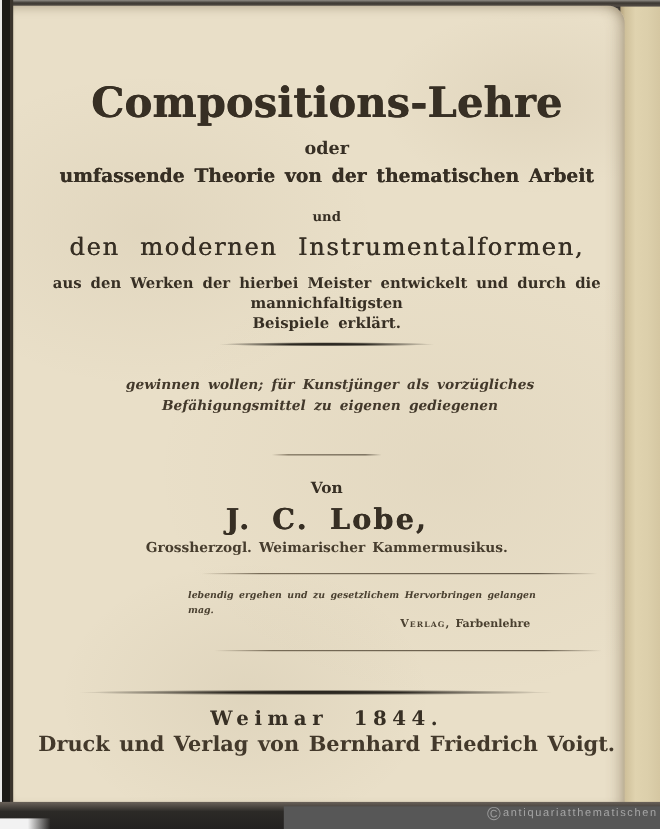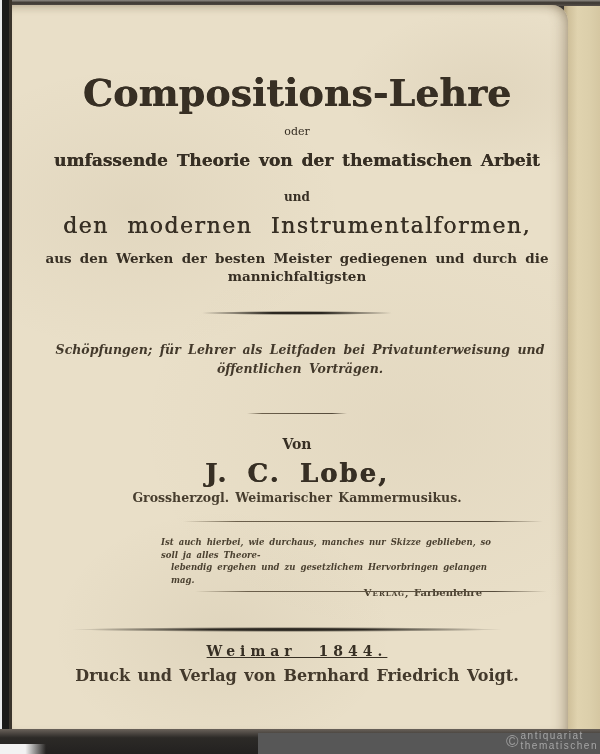--- a/index.html
+++ b/index.html
@@ -60,36 +60,36 @@
     width: 342px; height: 21px;
     background: #575757;
   }
   #watermark {
     position: absolute; right: 2px; top: 731px;
     display: flex; align-items: center; gap: 2px;
     color: #a6a6a6;
     font-family: "Liberation Sans", sans-serif;
   }
   #watermark .copy { font-size: 17px; line-height: 17px; color: #9a9a9a; }
-  #watermark .wm-lines { display: flex; flex-direction: column; }
+  #watermark .wm-lines { display: flex; flex-direction: row; }
   #watermark .wm-line { font-size: 10px; line-height: 10px; letter-spacing: 1.5px; }
   
   #content {
     position: absolute; left: 12px; top: 1px;
     width: 548px; height: 731px;
     text-align: center;
     color: #372f24;
   }
   .blk { position: absolute; left: 0; right: 0; }
   #book-title {
     top: 64px;
     font-size: 38px; font-weight: bold; letter-spacing: 0px;
     text-shadow: 0.4px 0 0 #372f24;
   }
-  #oder { top: 119px; font-size: 11px; font-weight: normal; }
+  #oder { top: 119px; font-size: 16px; font-weight: bold; }
   #subtitle-1 {
     top: 144px; font-size: 17px; font-weight: bold;
     word-spacing: 3px; text-shadow: 0.3px 0 0 #372f24;
   }
   #und { top: 184px; font-size: 12px; font-weight: bold; }
   #subtitle-2 {
     top: 207px; font-size: 22px; font-weight: normal;
     letter-spacing: 1.5px; word-spacing: 10px; text-shadow: 0.4px 0 0 #372f24;
   }
   #description {
@@ -124,24 +124,24 @@
   #quote .q-indent { padding-left: 10px; }
   #quote-attribution {
     margin-top: 1px; text-align: right; padding-right: 14px;
     font-style: normal; font-size: 10px;
   }
   #quote-attribution .sc { font-variant: small-caps; letter-spacing: 1px; font-weight: bold; }
   #quote-attribution .work { font-weight: bold; }
   #rule-4 { top: 585px; left: 172px; width: 352px; }
   #rule-5 { top: 621px; left: 45px; right: 65px; height: 5px; }
   #imprint-place {
-    top: 637px; font-size: 14px; font-weight: bold;
-    letter-spacing: 5px; word-spacing: 12px; text-decoration: underline;
-  }
-  #imprint-publisher { top: 660px; font-size: 16px; font-weight: bold; word-spacing: 2px; color: #43392b; }
+    top: 637px; font-size: 18px; font-weight: bold;
+    letter-spacing: 5px; word-spacing: 12px;
+  }
+  #imprint-publisher { top: 660px; font-size: 19px; font-weight: bold; word-spacing: 2px; color: #43392b; }
 </style>
 </head>
 <body>
 
 <div id="scan">
 
   <div id="page-edges-strip"></div>
   <div id="top-edge"></div>
 
   <div id="paper">
@@ -151,41 +151,41 @@
 
       <div class="blk" id="oder">oder</div>
 
       <div class="blk" id="subtitle-1">umfassende Theorie von der thematischen Arbeit</div>
 
       <div class="blk" id="und">und</div>
 
       <div class="blk" id="subtitle-2">den modernen Instrumentalformen,</div>
 
       <div class="blk" id="description">
-        <div>aus den Werken der besten Meister gediegenen und durch die mannichfaltigsten</div>
+        <div>aus den Werken der hierbei Meister entwickelt und durch die mannichfaltigsten</div>
+        <div>Beispiele erklärt.</div>
       </div>
 
       <div class="blk swelled-rule" id="rule-1"></div>
 
       <div class="blk" id="audience">
-        <div>Schöpfungen; für Lehrer als Leitfaden bei Privatunterweisung und öffentlichen Vorträgen.</div>
+        <div>gewinnen wollen; für Kunstjünger als vorzügliches Befähigungsmittel zu eigenen gediegenen</div>
       </div>
 
       <div class="blk thin-rule" id="rule-2"></div>
 
       <div class="blk" id="von">Von</div>
 
       <div class="blk" id="author">J. C. Lobe,</div>
 
       <div class="blk" id="author-title">Grossherzogl. Weimarischer Kammermusikus.</div>
 
       <div class="blk thin-rule" id="rule-3"></div>
 
       <div class="blk" id="quote">
-        <div>Ist auch hierbei, wie durchaus, manches nur Skizze geblieben, so soll ja alles Theore-</div>
         <div class="q-indent">lebendig ergehen und zu gesetzlichem Hervorbringen gelangen mag.</div>
         <div id="quote-attribution">
           <span class="sc">Verlag</span><span class="work">, Farbenlehre</span>
         </div>
       </div>
 
       <div class="blk thin-rule" id="rule-4"></div>
 
       <div class="blk swelled-rule" id="rule-5"></div>
 

